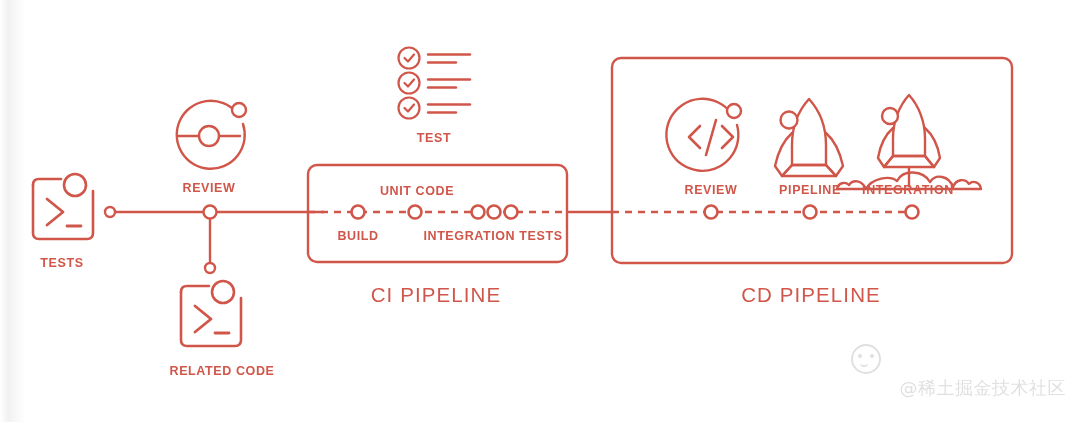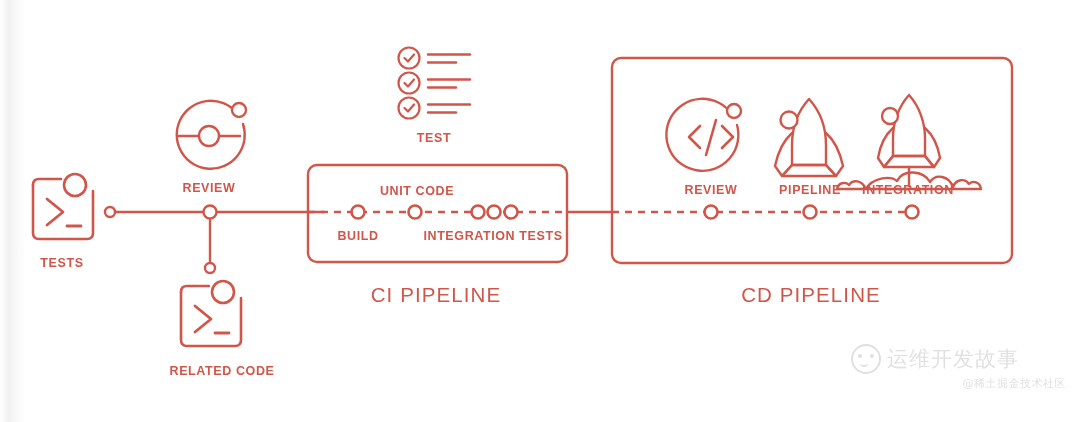--- a/index.html
+++ b/index.html
@@ -81,21 +81,21 @@
   }
   #wm-name {
     font-size: 21px;
     color: #9a9a9a;
     letter-spacing: 1px;
     font-family: "DejaVu Sans", sans-serif;
   }
   #wm-sub {
     position: absolute;
     right: 0; top: 32px;
-    font-size: 11px;
+    font-size: 18px;
     color: #9a9a9a;
     letter-spacing: 0.5px;
     font-family: "DejaVu Sans", sans-serif;
   }
 </style>
 </head>
 <body>
 
 <div id="canvas">
 
@@ -259,18 +259,17 @@
 
   <div class="lbl lbl-title lbl-center" style="left:436px; top:283px;">CI PIPELINE</div>
 
   <div id="watermark">
     <div id="wm-row1">
       <div id="wm-face">
         <span class="eye l"></span>
         <span class="eye r"></span>
         <span class="mouth"></span>
       </div>
-      <span id="wm-name">运维开发故事</span>
     </div>
     <div id="wm-sub">@稀土掘金技术社区</div>
   </div>
 
 </div>
 
 </body></html>

